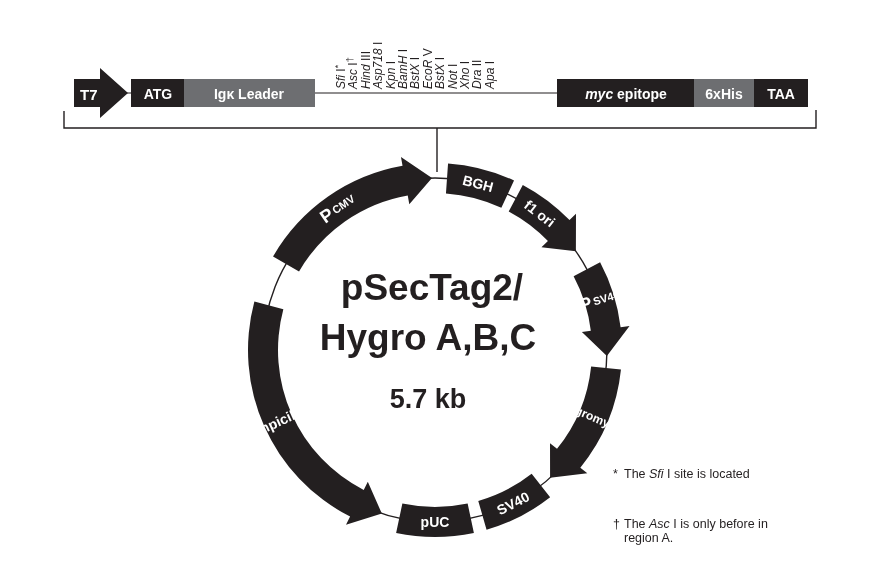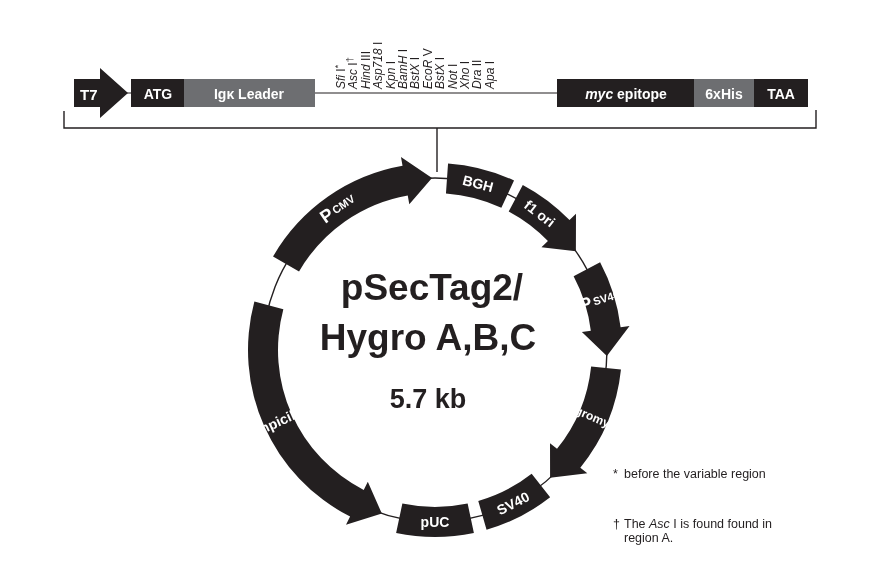--- a/index.html
+++ b/index.html
@@ -79,19 +79,19 @@
         <text class="lbl" font-size="14" text-anchor="middle" dominant-baseline="central" transform="translate(278.48666140923456,421.32723773687314) rotate(-24.5)"><tspan>Ampicillin</tspan></text>
       </g>
     <text class="title" x="432" y="300" font-size="37" text-anchor="middle">pSecTag2/</text>
     <text class="title" x="428" y="350" font-size="37" text-anchor="middle">Hygro A,B,C</text>
     <text class="title" x="428" y="408" font-size="27" text-anchor="middle">5.7 kb</text>
   </g>
 </svg>
 
 <div class="note" style="left:624px; top:467px;">
   <span class="mark">*</span>
-  <div>before the variable region</div>
+  <div><span>The </span><i>Sfi</i><span> I site is located</span></div>
 </div>
 <div class="note" style="left:624px; top:517px;">
   <span class="mark">†</span>
-  <div><span>The </span><i>Asc</i><span> I is found found in</span></div>
+  <div><span>The </span><i>Asc</i><span> I is only before in</span></div>
   <div>region A.</div>
 </div>
 
 </body></html>

